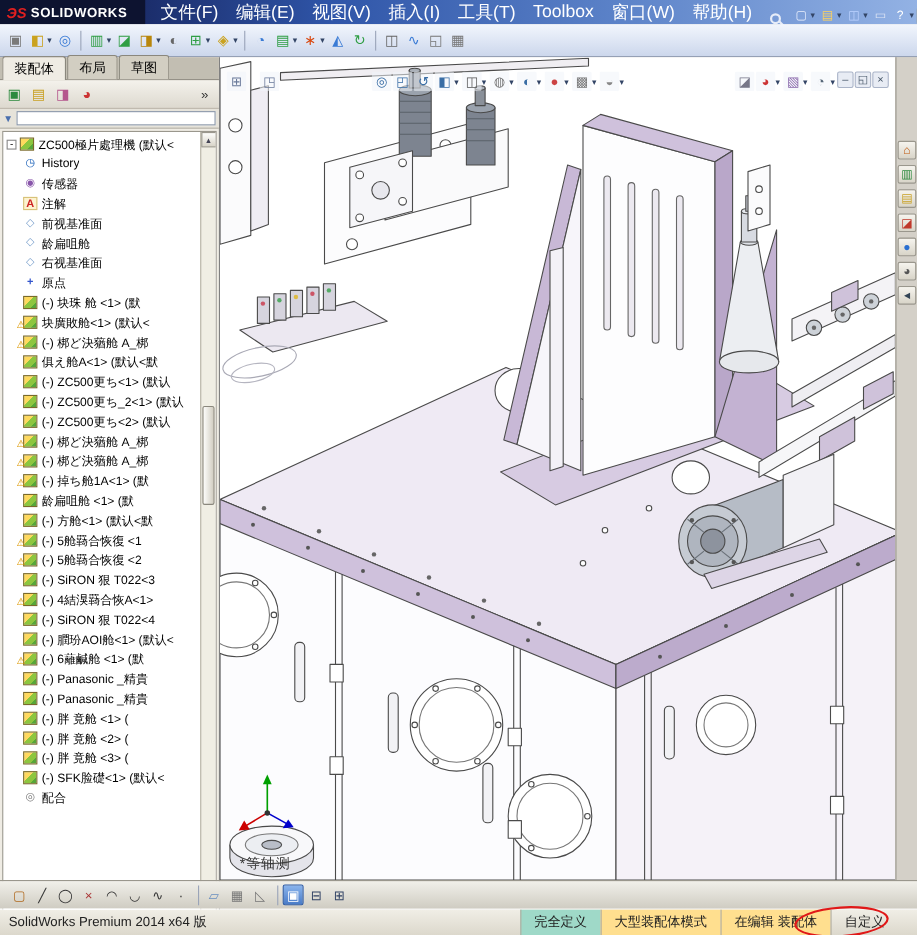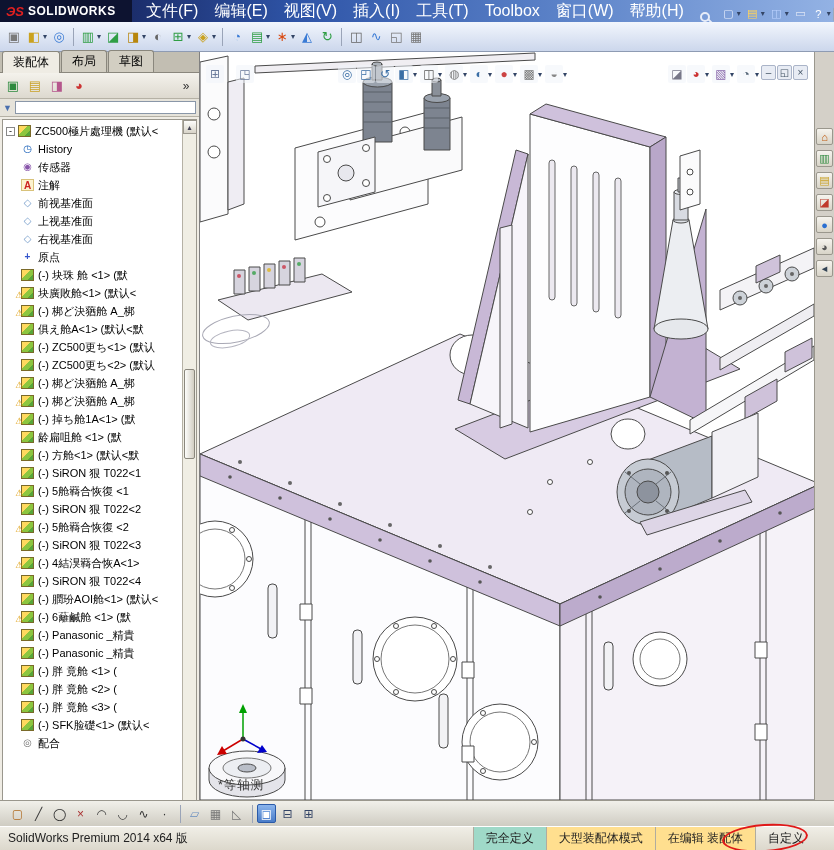--- a/index.html
+++ b/index.html
@@ -199,21 +199,21 @@
           <div class="tree-row">
             <span class="ti ann">A</span>
             <span class="tl">注解</span>
           </div>
           <div class="tree-row">
             <span class="ti plane">◇</span>
             <span class="tl">前视基准面</span>
           </div>
           <div class="tree-row">
             <span class="ti plane">◇</span>
-            <span class="tl">上视基准面</span>
+            <span class="tl">龄扁咀舱</span>
           </div>
           <div class="tree-row">
             <span class="ti plane">◇</span>
             <span class="tl">右视基准面</span>
           </div>
           <div class="tree-row">
             <span class="ti origin">+</span>
             <span class="tl">原点</span>
           </div>
           <div class="tree-row">
@@ -235,20 +235,24 @@
           <div class="tree-row">
             <span class="ti cmp"></span>
             <span class="tl">俱え舱A&lt;1&gt; (默认&lt;默</span>
           </div>
           <div class="tree-row">
             <span class="ti cmp"></span>
             <span class="tl">(-) ZC500更ち&lt;1&gt; (默认</span>
           </div>
           <div class="tree-row">
             <span class="ti cmp"></span>
+            <span class="tl">(-) ZC500更ち_2&lt;1&gt; (默认</span>
+          </div>
+          <div class="tree-row">
+            <span class="ti cmp"></span>
             <span class="tl">(-) ZC500更ち&lt;2&gt; (默认</span>
           </div>
           <div class="tree-row">
             <span class="ti cmp">
               <span class="warn">⚠</span>
             </span>
             <span class="tl">(-) 梆ど決蕕舱 A_梆</span>
           </div>
           <div class="tree-row">
             <span class="ti cmp">
@@ -264,32 +268,24 @@
           </div>
           <div class="tree-row">
             <span class="ti cmp"></span>
             <span class="tl">龄扁咀舱 &lt;1&gt; (默</span>
           </div>
           <div class="tree-row">
             <span class="ti cmp"></span>
             <span class="tl">(-) 方舱&lt;1&gt; (默认&lt;默</span>
           </div>
           <div class="tree-row">
-            <span class="ti cmp"></span>
-            <span class="tl">(-) SiRON 狠 T022&lt;1</span>
-          </div>
-          <div class="tree-row">
             <span class="ti cmp">
               <span class="warn">⚠</span>
             </span>
             <span class="tl">(-) 5舱羇合恢復 &lt;1</span>
-          </div>
-          <div class="tree-row">
-            <span class="ti cmp"></span>
-            <span class="tl">(-) SiRON 狠 T022&lt;2</span>
           </div>
           <div class="tree-row">
             <span class="ti cmp">
               <span class="warn">⚠</span>
             </span>
             <span class="tl">(-) 5舱羇合恢復 &lt;2</span>
           </div>
           <div class="tree-row">
             <span class="ti cmp"></span>
             <span class="tl">(-) SiRON 狠 T022&lt;3</span>

